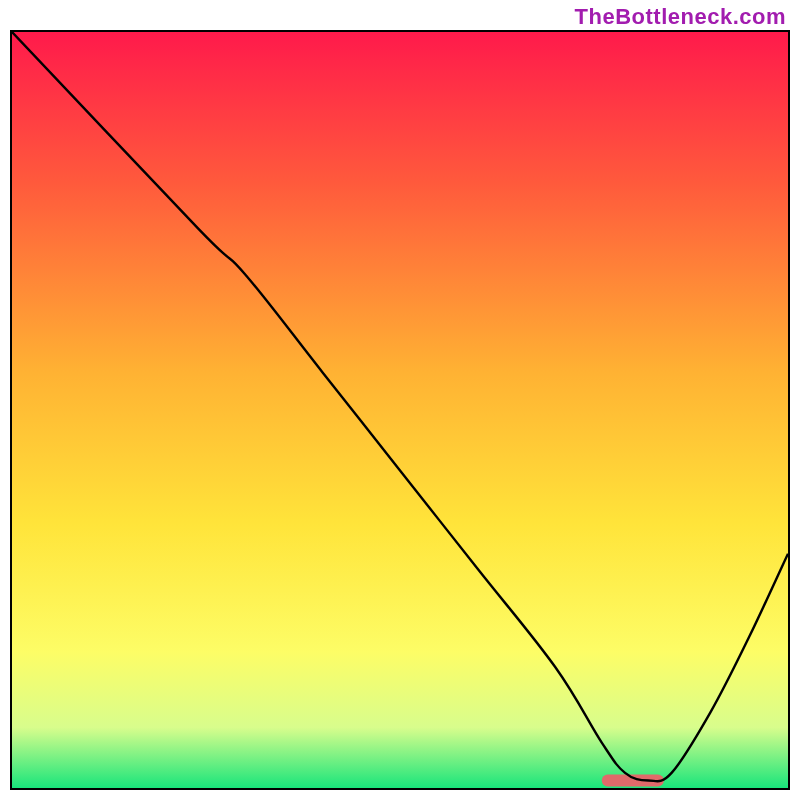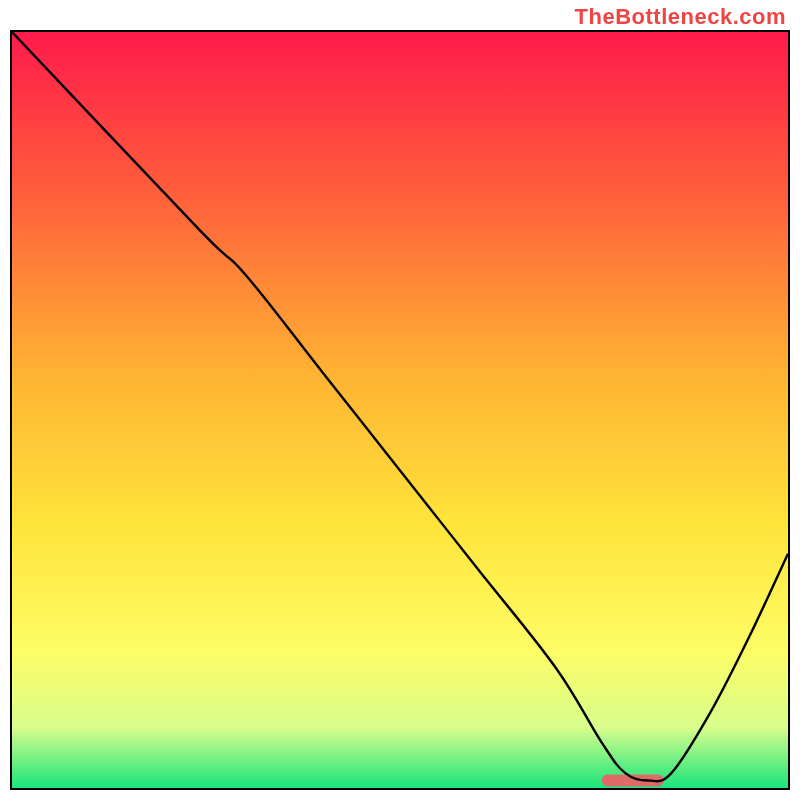--- a/index.html
+++ b/index.html
@@ -25,21 +25,21 @@
     border: 2px solid #000;
     box-sizing: border-box;
     overflow: hidden;
   }
   .watermark {
     position: absolute;
     top: 4px;
     right: 14px;
     font-size: 22px;
     font-weight: bold;
-    color: #ef4444;
+    color: #a21caf;
     letter-spacing: 0.5px;
   }
   svg {
     display: block;
   }
 </style>
 </head>
 <body>
 
 <div class="frame">

